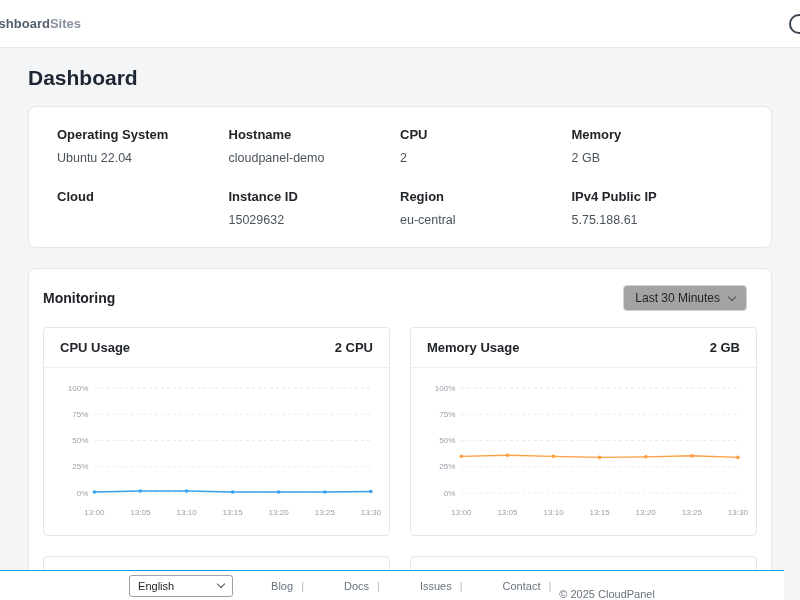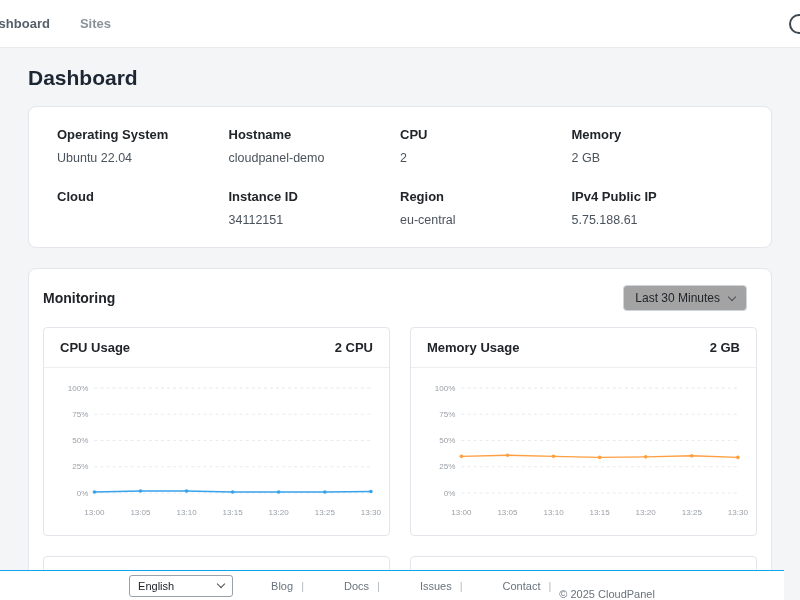--- a/index.html
+++ b/index.html
@@ -4,21 +4,21 @@
 <style>
   * { margin:0; padding:0; box-sizing:border-box; }
   html,body { width:800px; height:600px; overflow:hidden; background:#f4f5f7;
     font-family:"Liberation Sans", sans-serif; color:#212529; }
 
   
   .navbar { position:relative; height:48px; background:#fff; border-bottom:1px solid #e8eaed;
     display:flex; align-items:center; padding:0 20px; }
   .nav-item { font-size:13px; font-weight:600; color:#566069; cursor:pointer; }
   .nav-item.first { margin-left:-38px; }
-  .nav-item + .nav-item { margin-left:30px; color:#8a929b; }
+  .nav-item + .nav-item { color:#8a929b; }
   .nav-logo { position:absolute; right:-9px; top:14px; width:20px; height:20px;
     border:2.5px solid #3d4852; border-radius:50%; background:#fff; }
 
   
   .main { padding:10px 28px 0; }
   .page-title { font-size:21px; font-weight:700; color:#1d2733; margin:8px 0 16px; }
 
   .card { background:#fff; border:1px solid #e3e6ea; border-radius:8px; }
 
   .info-card { padding:20px 28px; display:grid; grid-template-columns:repeat(4,1fr);
@@ -87,21 +87,21 @@
     <div>
       <div class="info-label">Memory</div>
       <div class="info-value">2 GB</div>
     </div>
     <div>
       <div class="info-label">Cloud</div>
       <div class="info-value"></div>
     </div>
     <div>
       <div class="info-label">Instance ID</div>
-      <div class="info-value">34112151</div>
+      <div class="info-value">15029632</div>
     </div>
     <div>
       <div class="info-label">Region</div>
       <div class="info-value">eu-central</div>
     </div>
     <div>
       <div class="info-label">IPv4 Public IP</div>
       <div class="info-value">5.75.188.61</div>
     </div>
   </section>

